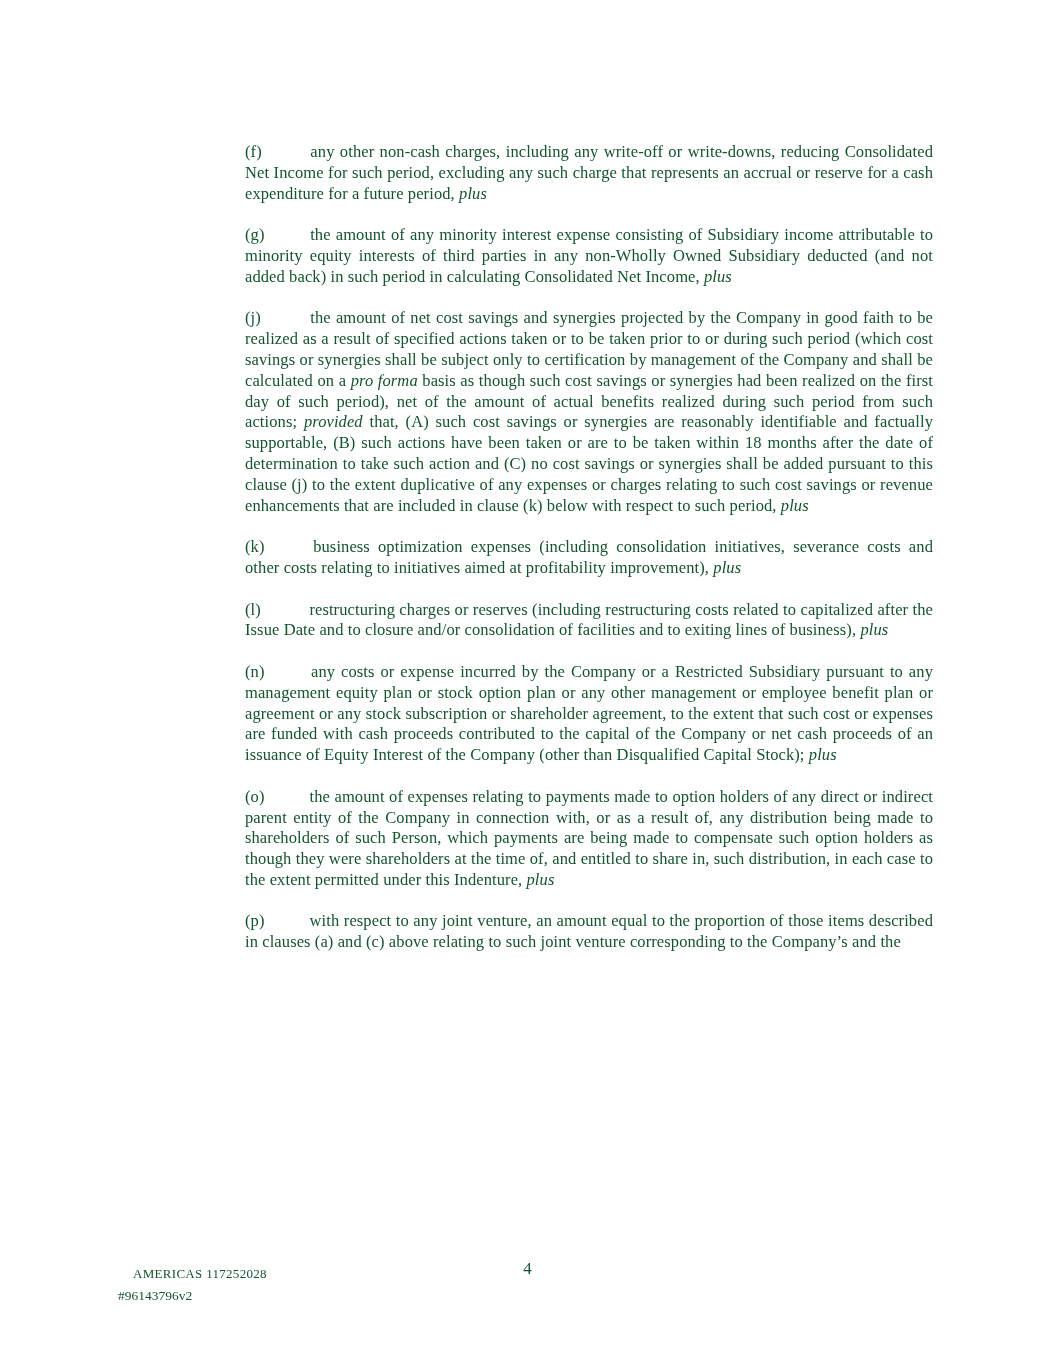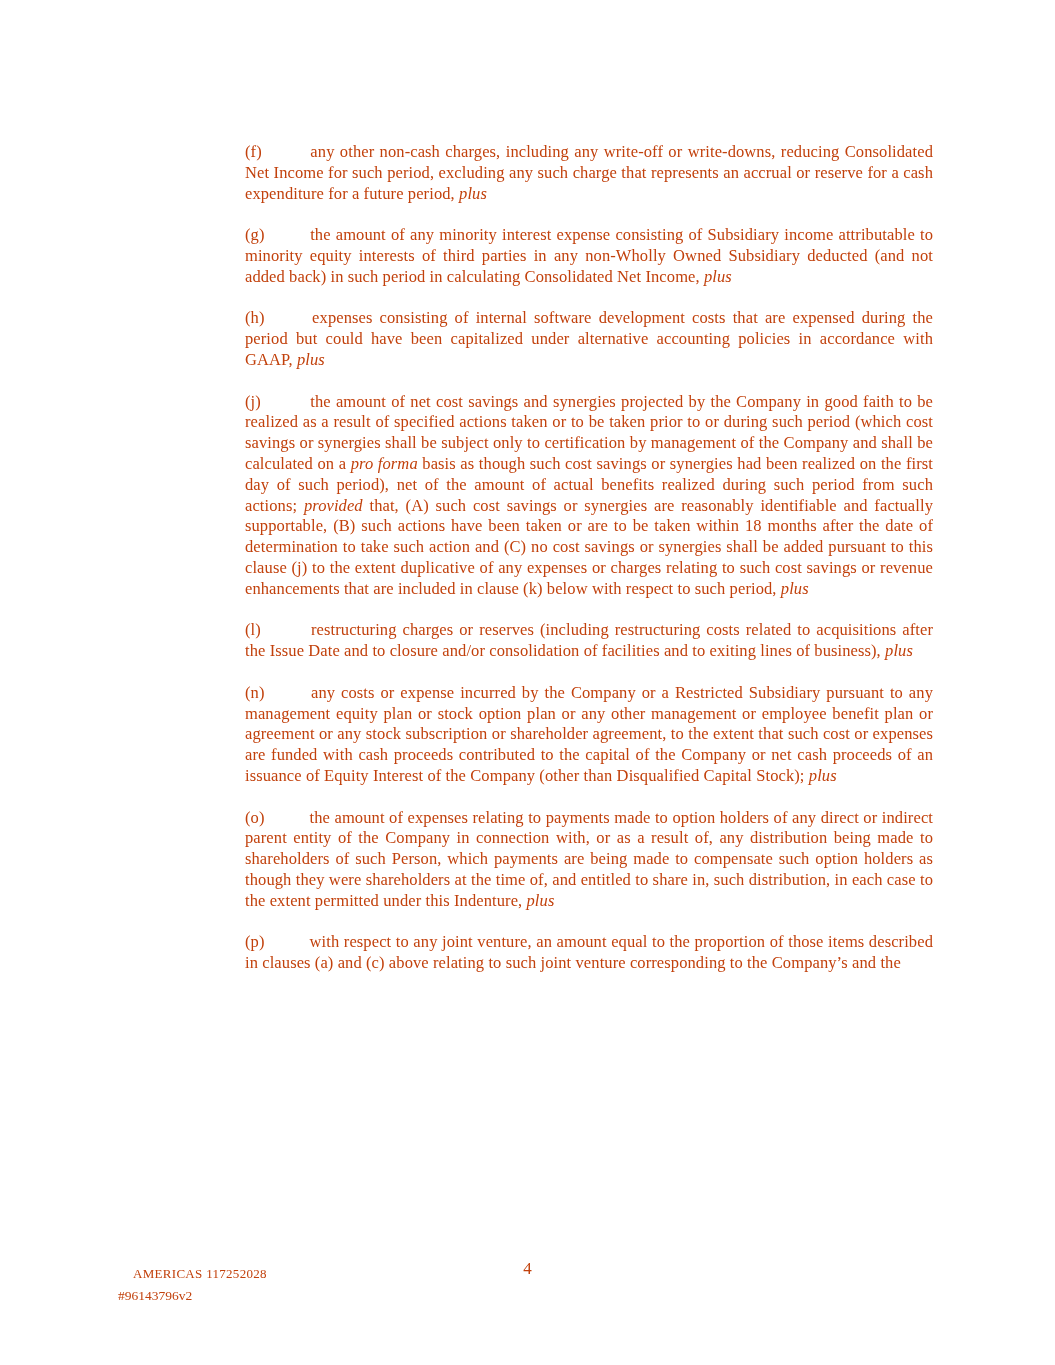--- a/index.html
+++ b/index.html
@@ -5,21 +5,21 @@
   html, body {
     margin: 0;
     padding: 0;
     background: #ffffff;
   }
   .page {
     position: relative;
     width: 1055px;
     height: 1365px;
     background: #ffffff;
-    color: #c2410c;
+    color: #14532d;
     font-family: "Liberation Serif", "DejaVu Serif", serif;
     overflow: hidden;
   }
   .content {
     position: absolute;
     left: 245px;
     top: 142px;
     width: 688px;
   }
   p.clause {
@@ -64,33 +64,33 @@
   <main class="content">
     <div id="paragraph-list">
   <p class="clause">
     <span class="num">(f)</span>
   <span>any other non-cash charges, including any write-off or write-downs, reducing Consolidated Net Income for such period, excluding any such charge that represents an accrual or reserve for a cash expenditure for a future period, </span><i>plus</i></p>
 
   <p class="clause">
     <span class="num">(g)</span>
   <span>the amount of any minority interest expense consisting of Subsidiary income attributable to minority equity interests of third parties in any non-Wholly Owned Subsidiary deducted (and not added back) in such period in calculating Consolidated Net Income, </span><i>plus</i></p>
 
-  <p class="clause">
-    <span class="num">(h)</span>
-  <span>expenses consisting of internal software development costs that are expensed during the period but could have been capitalized under alternative accounting policies in accordance with GAAP, </span><i>plus</i></p>
 
 
   <p class="clause">
     <span class="num">(j)</span>
   <span>the amount of net cost savings and synergies projected by the Company in good faith to be realized as a result of specified actions taken or to be taken prior to or during such period (which cost savings or synergies shall be subject only to certification by management of the Company and shall be calculated on a </span><i>pro forma</i><span> basis as though such cost savings or synergies had been realized on the first day of such period), net of the amount of actual benefits realized during such period from such actions; </span><i>provided</i><span> that, (A) such cost savings or synergies are reasonably identifiable and factually supportable, (B) such actions have been taken or are to be taken within 18 months after the date of determination to take such action and (C) no cost savings or synergies shall be added pursuant to this clause (j) to the extent duplicative of any expenses or charges relating to such cost savings or revenue enhancements that are included in clause (k) below with respect to such period, </span><i>plus</i></p>
 
+  <p class="clause">
+    <span class="num">(k)</span>
+  <span>business optimization expenses (including consolidation initiatives, severance costs and other costs relating to initiatives aimed at profitability improvement), </span><i>plus</i></p>
 
   <p class="clause">
     <span class="num">(l)</span>
-  <span>restructuring charges or reserves (including restructuring costs related to acquisitions after the Issue Date and to closure and/or consolidation of facilities and to exiting lines of business), </span><i>plus</i></p>
+  <span>restructuring charges or reserves (including restructuring costs related to capitalized after the Issue Date and to closure and/or consolidation of facilities and to exiting lines of business), </span><i>plus</i></p>
 
 
   <p class="clause">
     <span class="num">(n)</span>
   <span>any costs or expense incurred by the Company or a Restricted Subsidiary pursuant to any management equity plan or stock option plan or any other management or employee benefit plan or agreement or any stock subscription or shareholder agreement, to the extent that such cost or expenses are funded with cash proceeds contributed to the capital of the Company or net cash proceeds of an issuance of Equity Interest of the Company (other than Disqualified Capital Stock); </span><i>plus</i></p>
 
   <p class="clause">
     <span class="num">(o)</span>
   <span>the amount of expenses relating to payments made to option holders of any direct or indirect parent entity of the Company in connection with, or as a result of, any distribution being made to shareholders of such Person, which payments are being made to compensate such option holders as though they were shareholders at the time of, and entitled to share in, such distribution, in each case to the extent permitted under this Indenture, </span><i>plus</i></p>
 

